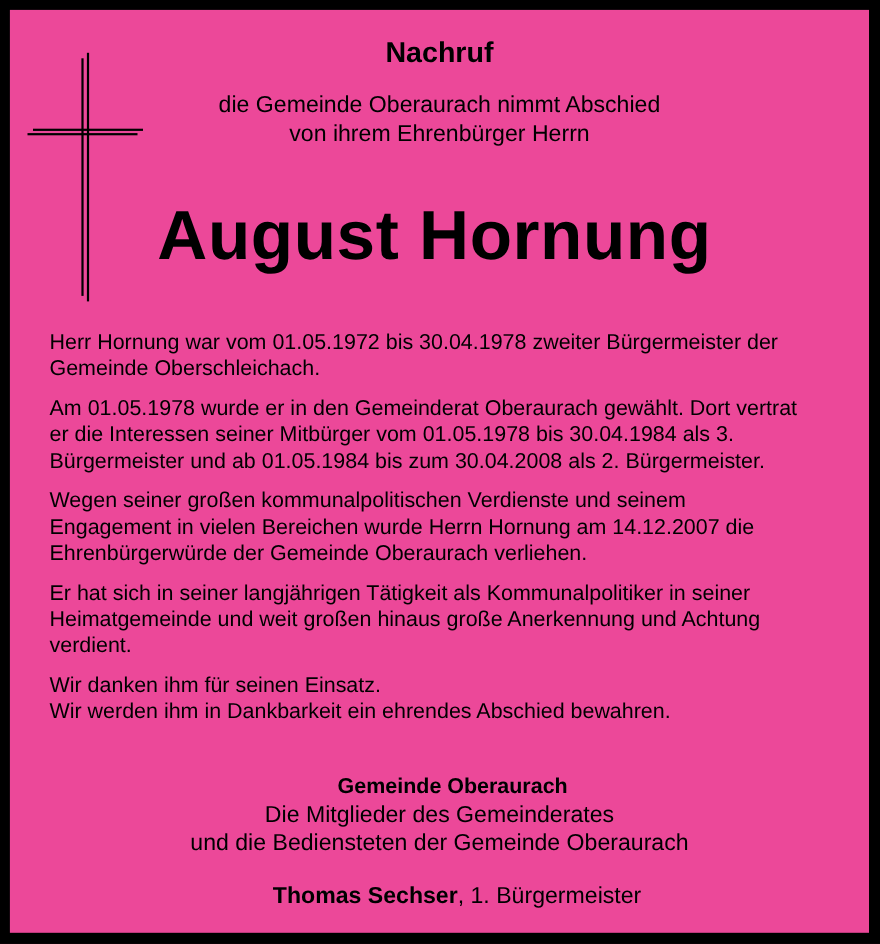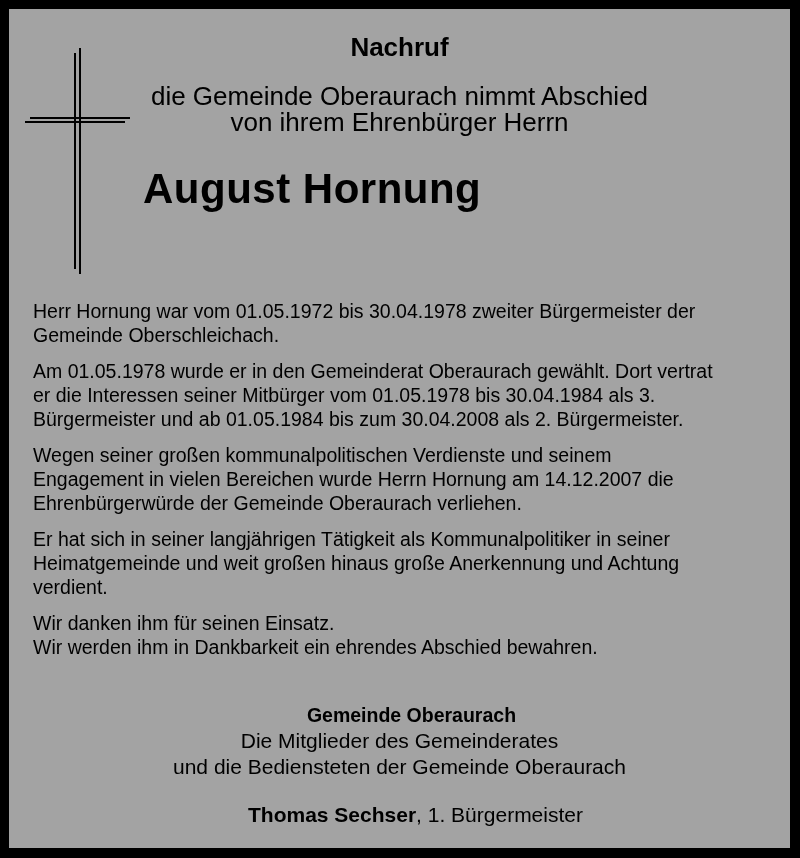--- a/index.html
+++ b/index.html
@@ -1,25 +1,25 @@
 <!DOCTYPE html>
 <html><head>
 <meta charset="utf-8">
 <style>
   html, body { margin:0; padding:0; background:#000; }
   body { width:800px; height:858px; position:relative; overflow:hidden; font-family:"Liberation Sans", sans-serif; color:#000; }
-  .page { position:absolute; left:9px; top:9px; width:781px; height:839px; background:#a3a3a3; }
+  .page { position:absolute; left:9px; top:9px; width:781px; height:839px; background:#ec4899; }
   .cross { position:absolute; left:0; top:0; }
   .cross .line { position:absolute; background:#000; }
   .head { position:absolute; left:0; width:781px; text-align:center; }
   .title { top:23px; font-size:26px; font-weight:bold; }
-  .sub { top:74px; font-size:26px; line-height:26px; }
-  .name { position:absolute; left:134px; top:159px; font-size:42px; font-weight:bold; letter-spacing:0.5px; white-space:nowrap; line-height:1; }
+  .sub { top:74px; font-size:21px; line-height:26px; }
+  .name { position:absolute; left:134px; top:174px; font-size:63px; font-weight:bold; letter-spacing:0.5px; white-space:nowrap; line-height:1; }
   .body { position:absolute; left:24px; top:290px; width:750px; font-size:19.5px; line-height:24px; }
-  .body p { margin:0 0 12px 0; }
+  .body p { margin:0 0 12px 12px; }
   .body .l { display:block; white-space:nowrap; }
   .sig { position:absolute; left:0; width:781px; top:693px; text-align:center; font-size:21px; line-height:26px; }
   .sig .org { font-weight:bold; font-size:19.5px;margin-left:24px; }
   .mayor { position:absolute; left:0; width:781px; top:794px; text-align:center; font-size:21px;padding-left:16px; }
   .mayor b { font-weight:bold; }
 </style>
 </head>
 <body>
 
 <div class="page">

